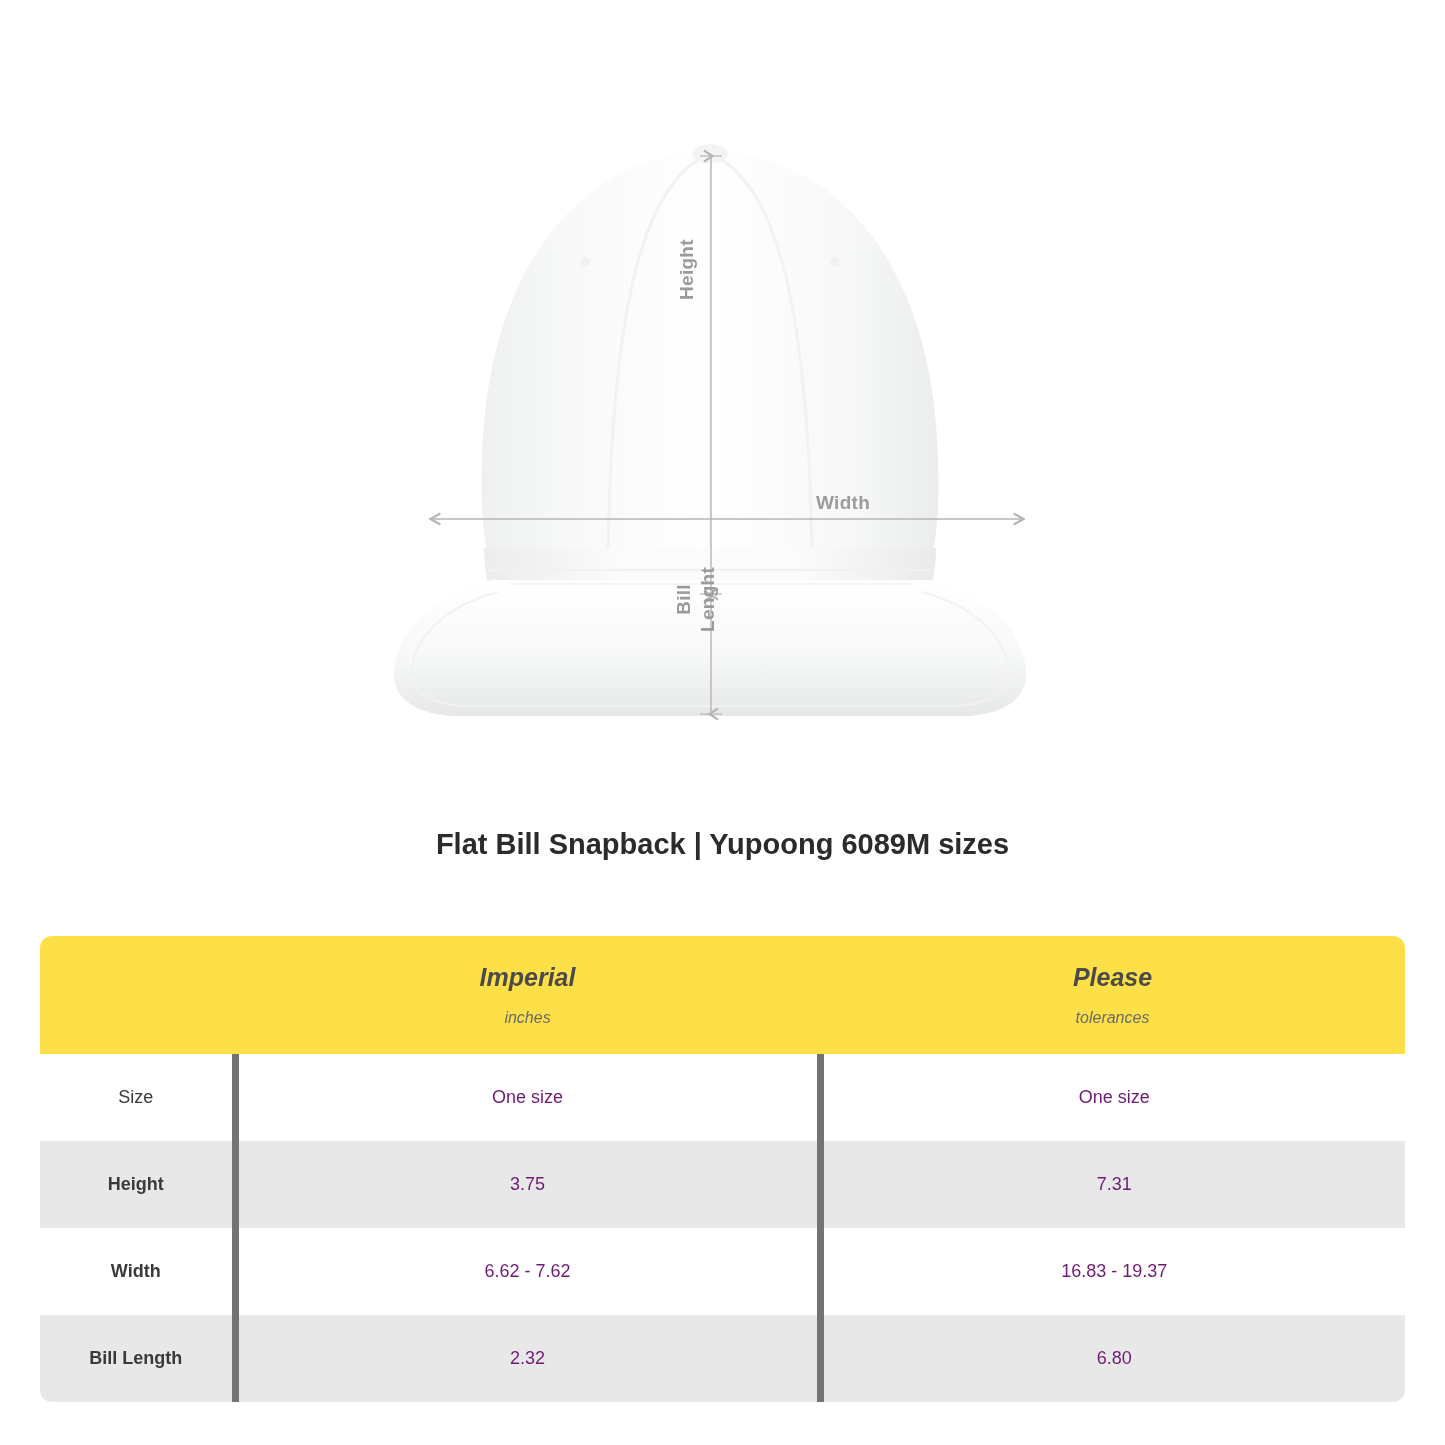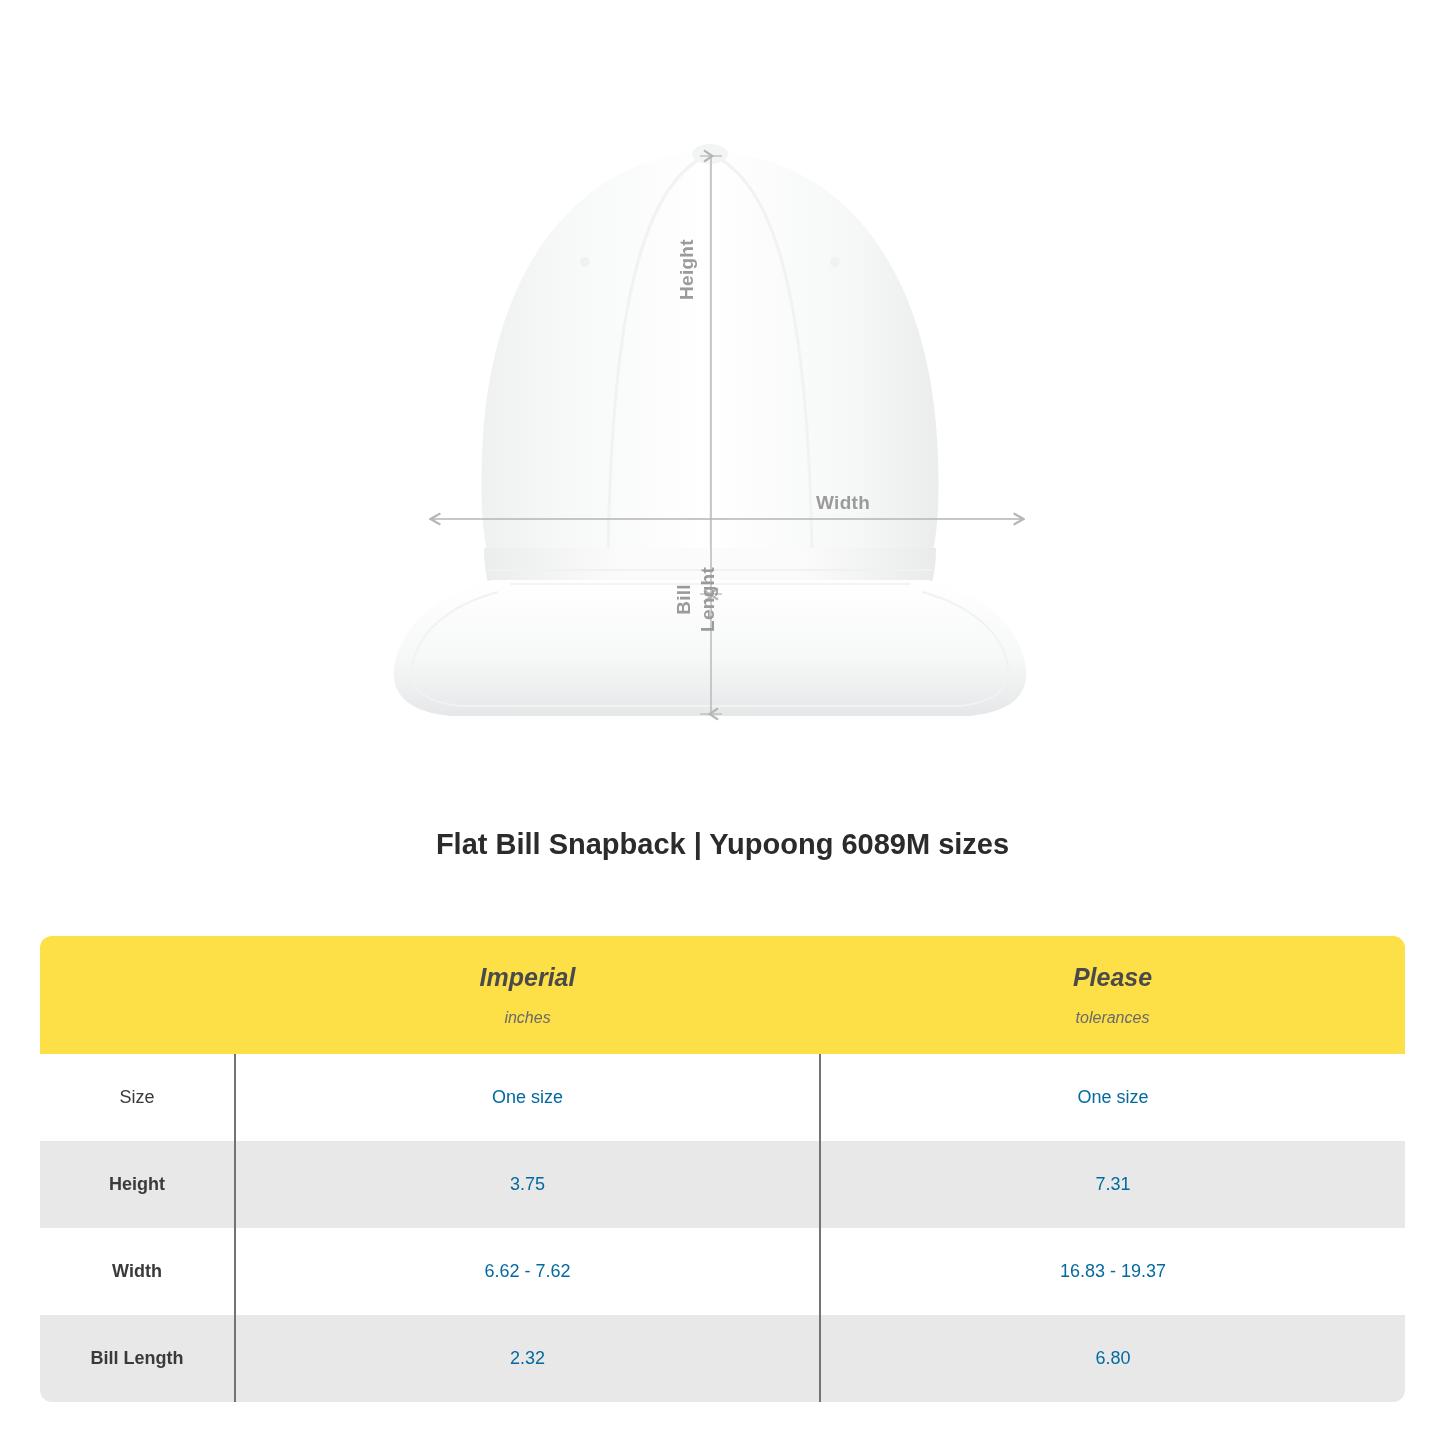--- a/index.html
+++ b/index.html
@@ -136,22 +136,22 @@
   tbody tr.odd td { background: #ffffff; margin-top: 33px; }
   tbody tr.even td { background: #e8e8e8; }
   tbody td.rowlabel {
     font-size: 18px;
     font-weight: bold;
     color: #3a3a3a;
   }
   tbody td.rowlabel.plain { font-weight: normal; }
   tbody td.value {
     font-size: 18px;
-    color: #0369a1;
-    border-left: 2px solid #737373;
+    color: #701a75;
+    border-left: 7px solid #737373;
     border-right: 1px solid #dcdcdc;
   }
   tbody td.value.metric {
     border-right: none;
   }
   tbody tr.last-row td.rowlabel { border-bottom-left-radius: 12px; }
   tbody tr.last-row td.metric { border-bottom-right-radius: 12px; }
 </style>
 </head>
 <body>

